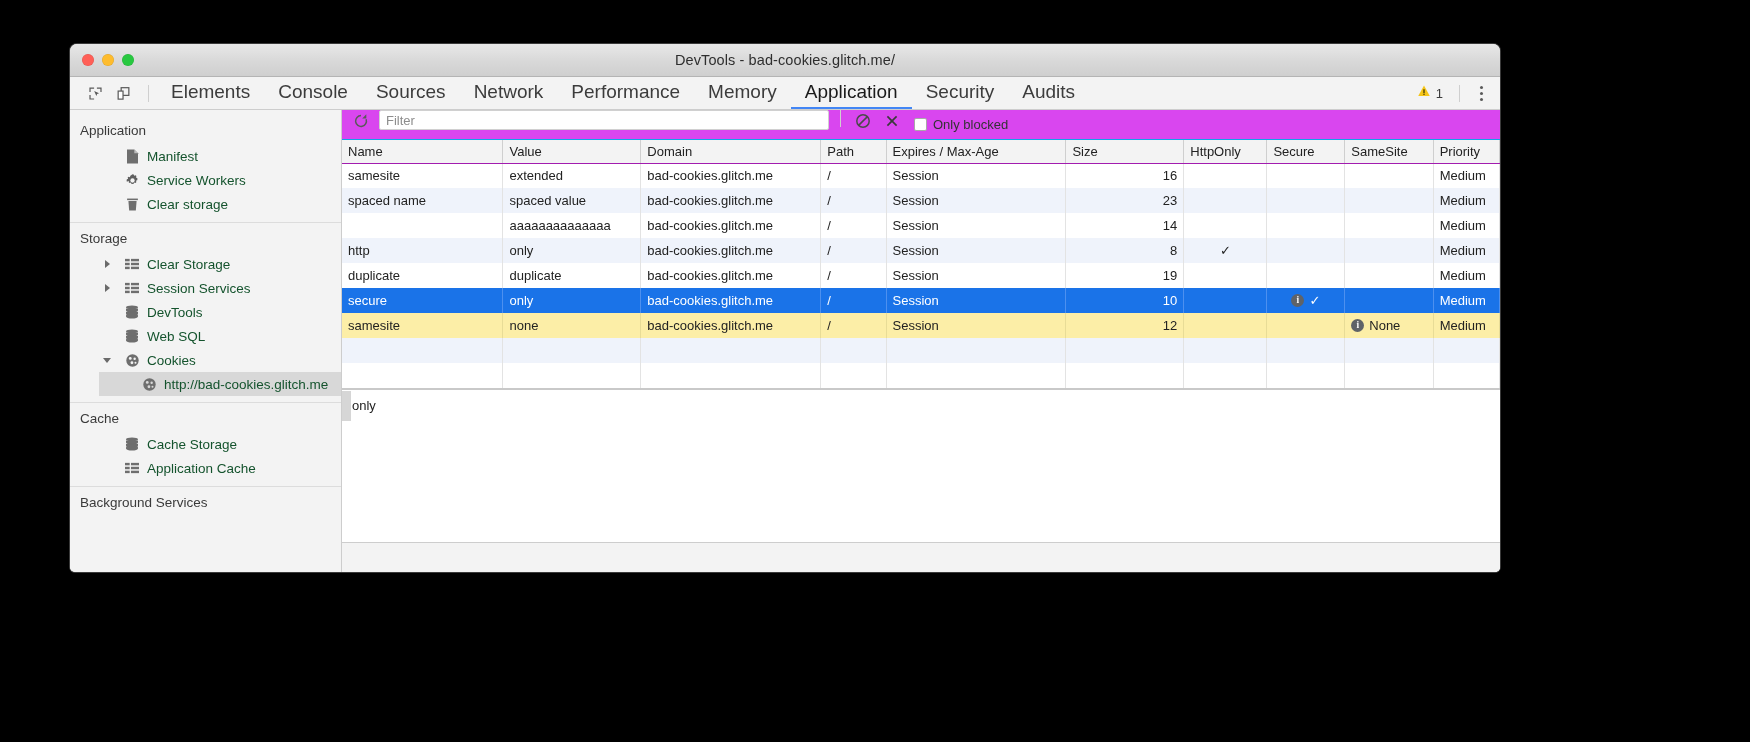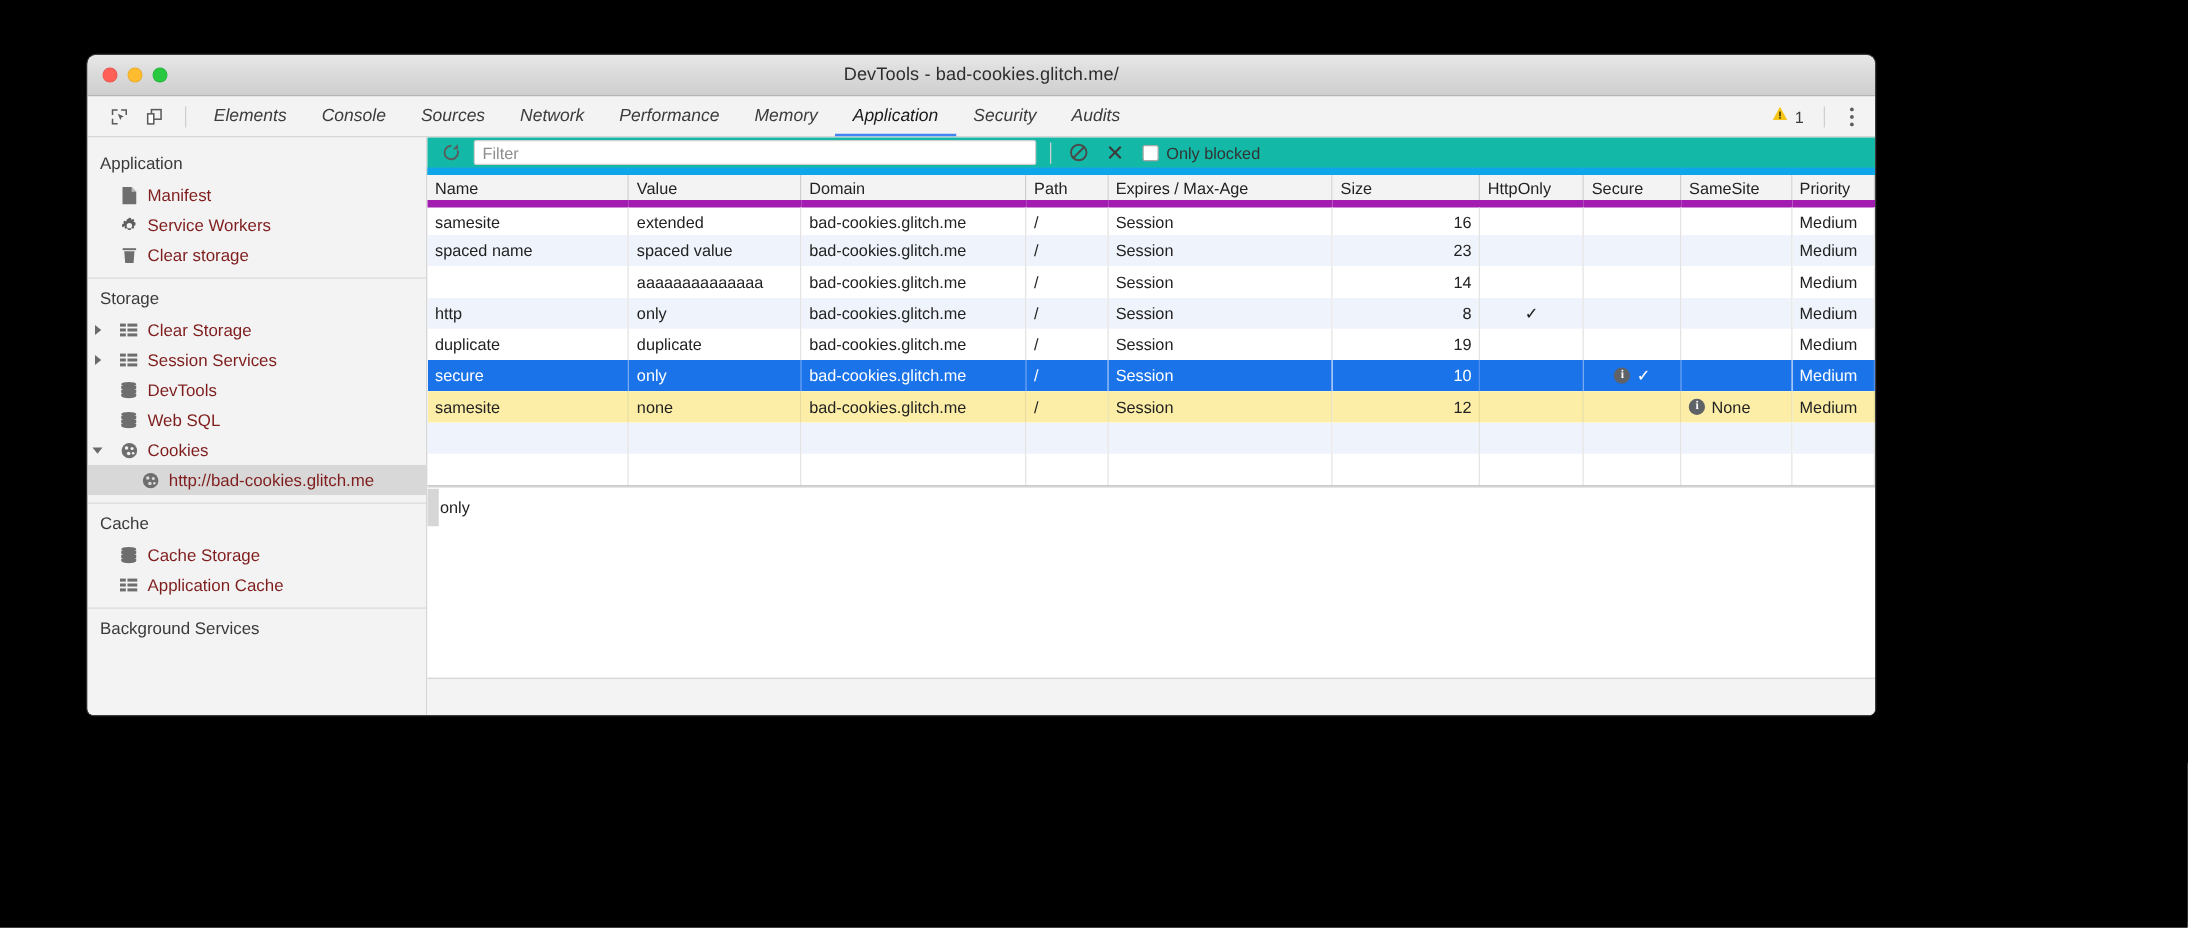--- a/index.html
+++ b/index.html
@@ -73,26 +73,25 @@
     cursor: default;
   }
   .tb-sep {
     width: 1px; height: 17px; background: #cfcfcf;
     align-self: center; margin: 0 8px;
   }
   .tabs { display: flex; align-items: stretch; }
   .tab {
     display: flex; align-items: center;
     padding: 0 14px;
-    font-size: 14px;
+    font-size: 19px;
     color: #3c3c3c;
     border-bottom: 2px solid transparent;
     cursor: default;
     white-space: nowrap;
-    font-style: italic;
   }
   .tab.active {
     color: #1a1a1a;
     border-bottom: 2px solid #4286f5;
   }
   .tabbar-right {
     margin-left: auto;
     display: flex; align-items: center;
     padding-right: 8px; gap: 4px;
   }
@@ -121,24 +120,25 @@
     font-size: 13.5px;
     color: #3a3a3a;
     padding: 8px 0 6px 10px;
   }
   .sb-divider { height: 1px; background: #dcdcdc; margin: 6px 0 0 0; }
   .sb-item {
     display: flex; align-items: center;
     height: 24px;
     padding-left: 18px;
     font-size: 13.5px;
-    color: #7f1d1d;
+    color: #14532d;
     cursor: default;
     gap: 7px;
     white-space: nowrap;
+    margin-left: 29px;
   }
   .sb-item.child { padding-left: 42px; }
   .sb-item.selected { background: #d8d8d8; }
   .sb-arrow {
     width: 10px; flex: 0 0 10px;
     display: flex; align-items: center; justify-content: center;
     margin-left: -15px; margin-right: 5px;
   }
   .sb-arrow.none { visibility: hidden; }
   .tri-right {
@@ -153,23 +153,23 @@
     border-left: 4px solid transparent;
     border-right: 4px solid transparent;
   }
   .sb-ico { width: 16px; flex: 0 0 16px; display: flex; align-items: center; justify-content: center; }
 
   
   .main { flex: 1 1 auto; display: flex; flex-direction: column; min-width: 0; background: #fff; }
 
   .filterbar {
     flex: 0 0 30px; height: 30px;
-    background: #14b8a6;
-    border-bottom: 6px solid #0ea5e9;
-    display: flex; align-items: center;
+    background: #d946ef;
+    border-bottom: 1px solid #0ea5e9;
+    display: flex; 
     padding: 0 8px; gap: 7px;
   }
   .refresh-btn { width: 22px; height: 22px; display: flex; align-items: center; justify-content: center; }
   .filter-input {
     flex: 0 0 450px;
     height: 20px;
     background: #fff;
     border: 1px solid #d0d0d0;
     border-radius: 2px;
     font-size: 13px;
@@ -201,21 +201,21 @@
   }
   table.grid th {
     background: #f3f3f3;
     font-weight: normal;
     text-align: left;
     font-size: 13px;
     color: #222;
     height: 23px;
     padding: 0 6px;
     border-right: 1px solid #cfcfcf;
-    border-bottom: 6px solid #a21caf;
+    border-bottom: 1px solid #a21caf;
     white-space: nowrap;
     overflow: hidden;
   }
   table.grid td {
     height: 25px;
     padding: 0 6px;
     border-right: 1px solid #e3e3e3;
     white-space: nowrap;
     overflow: hidden;
     text-overflow: ellipsis;

